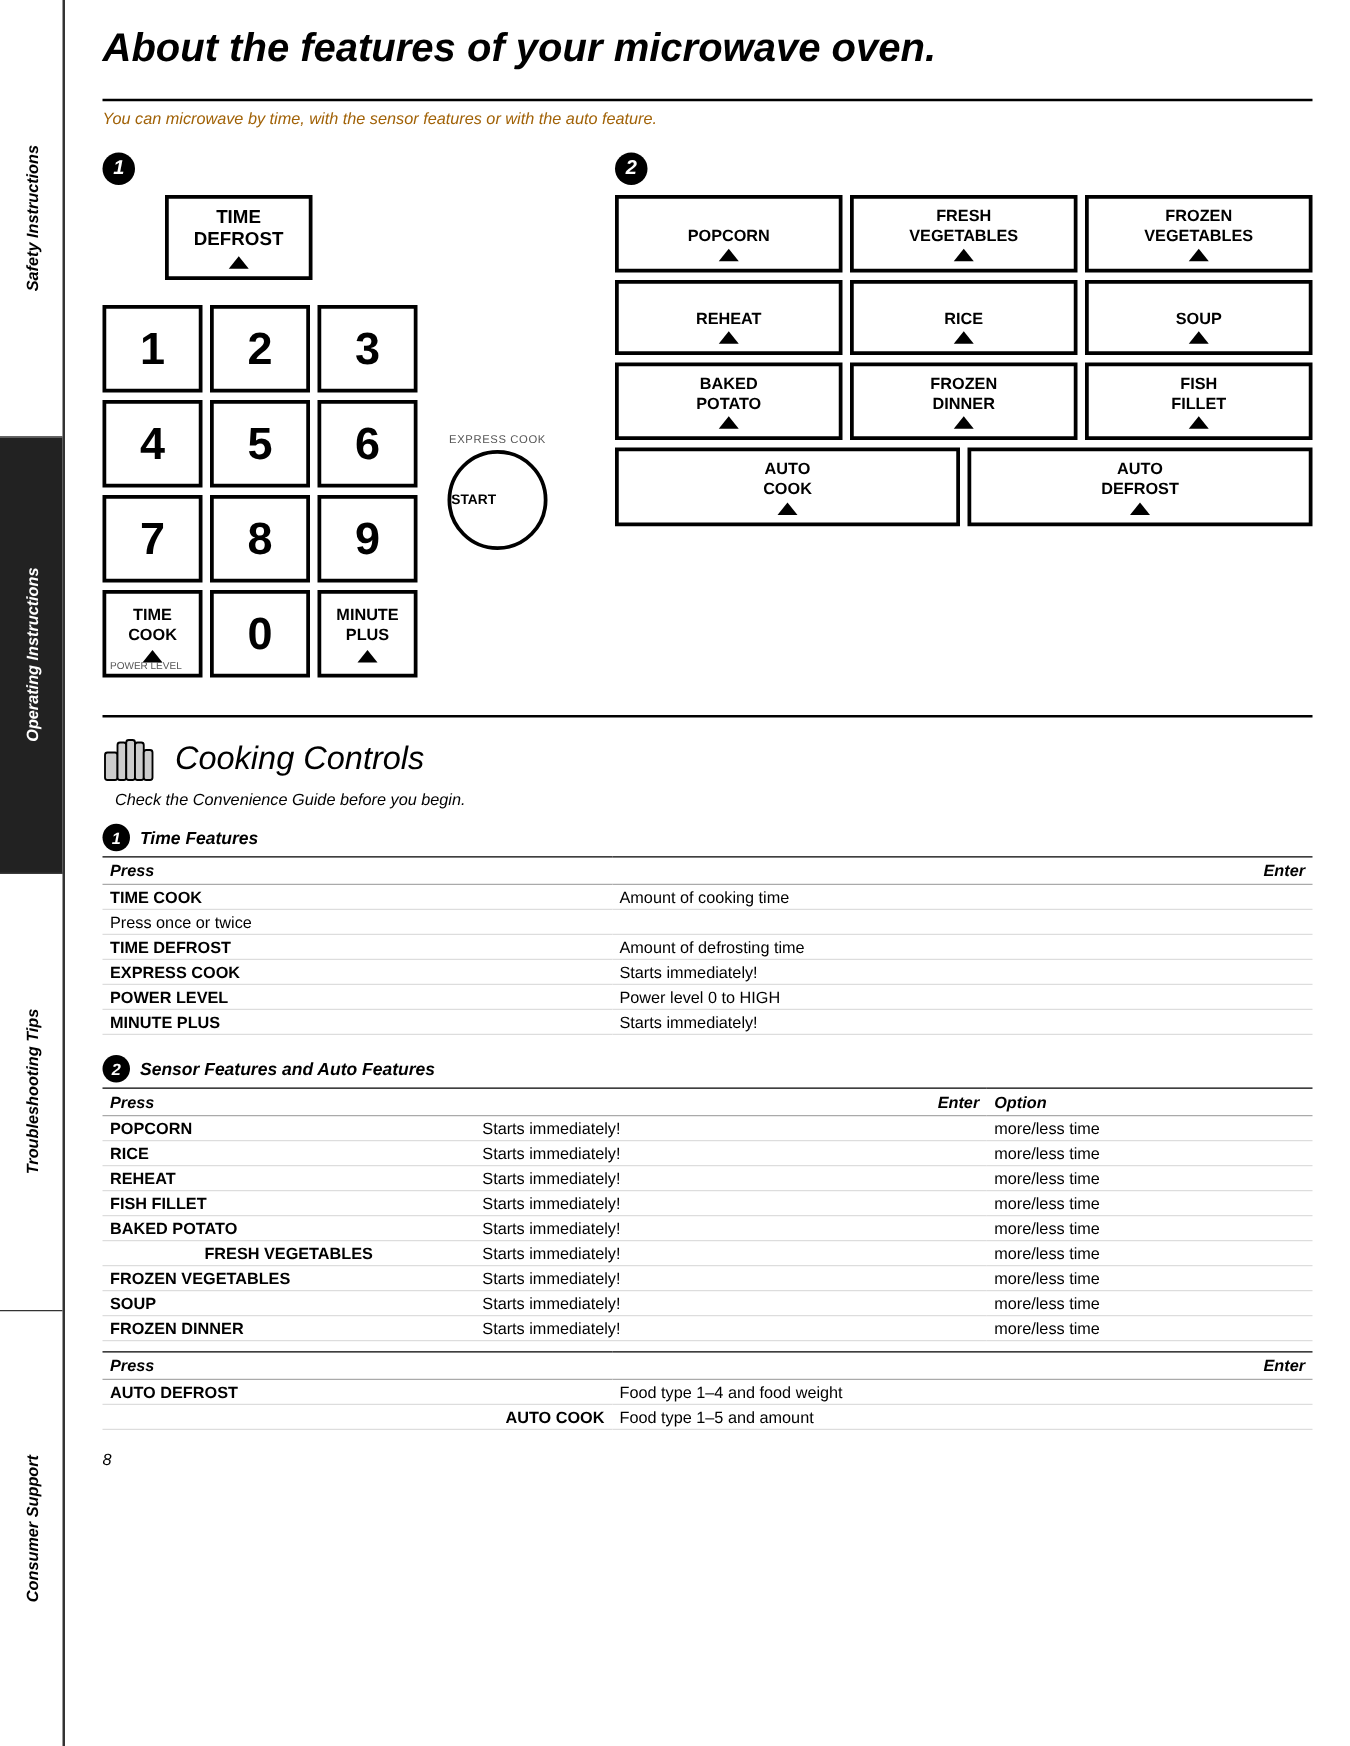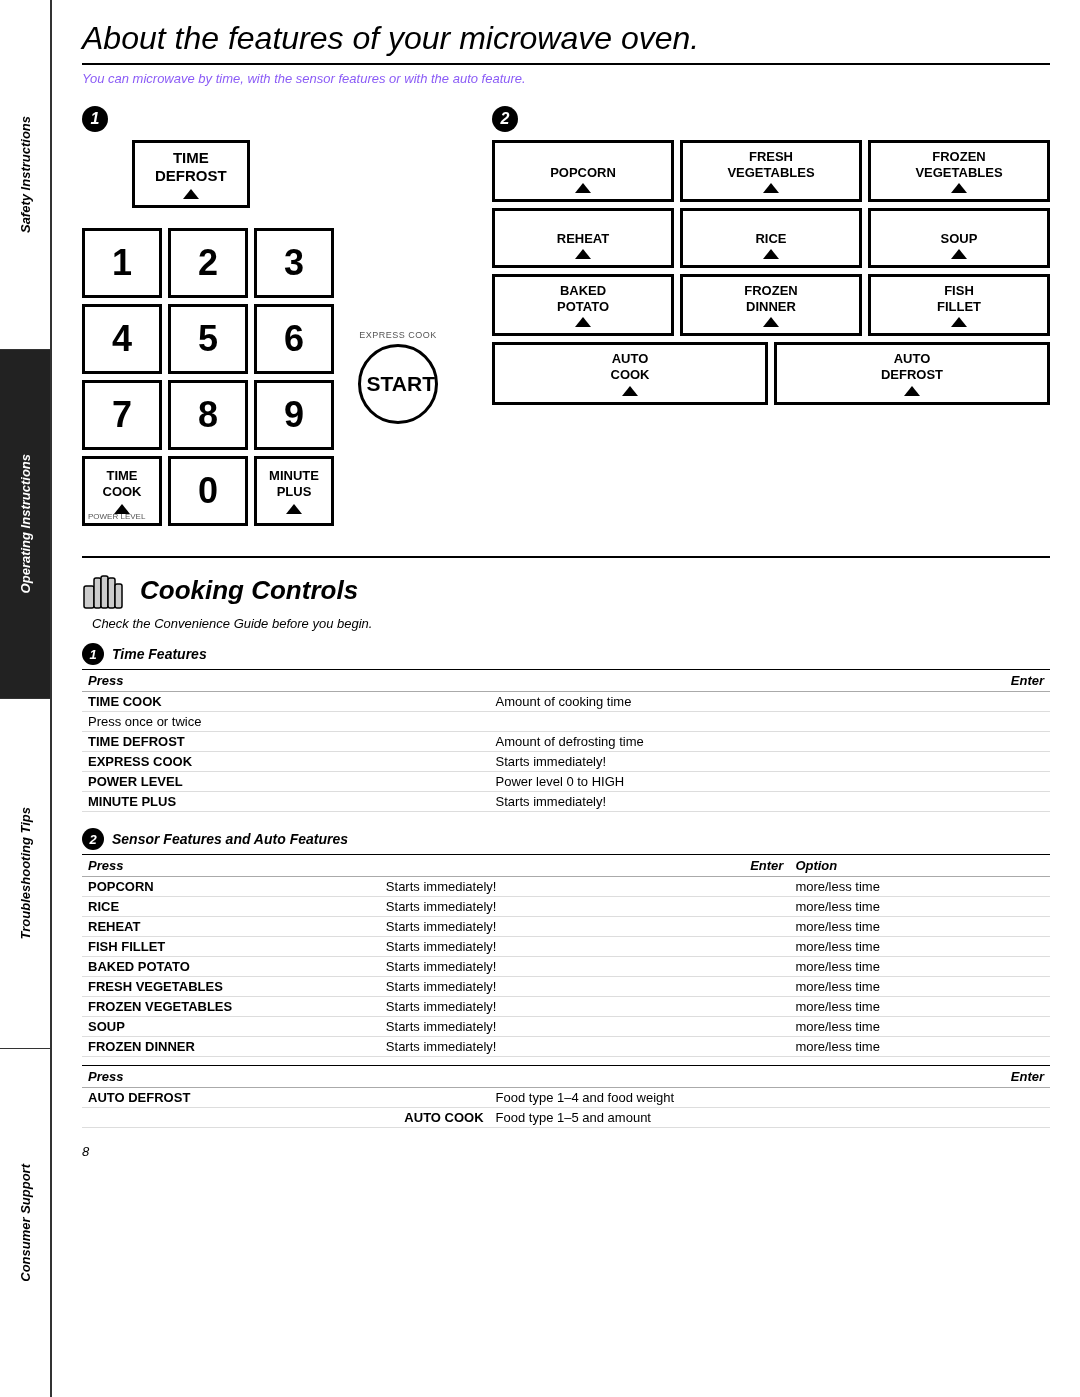--- a/index.html
+++ b/index.html
@@ -51,31 +51,31 @@
 
     
     .main-content {
       margin-left: 52px;
       padding: 20px 30px 30px 30px;
     }
 
     
     .page-title {
       font-size: 32px;
-      font-weight: normal;
+      font-weight: bold;
       font-style: italic;
       margin-bottom: 6px;
       border-bottom: 2px solid #000;
-      padding-bottom: 6px;
+      padding-bottom: 22px;
     }
     .page-subtitle {
       font-size: 13px;
       font-style: italic;
       margin-bottom: 20px;
-      color: #8b5cf6;
+      color: #a16207;
     }
 
     
     .num-badge {
       display: inline-flex;
       align-items: center;
       justify-content: center;
       width: 26px;
       height: 26px;
       background: #000;
@@ -182,22 +182,22 @@
       margin-bottom: 4px;
       letter-spacing: 0.5px;
     }
     .start-btn {
       width: 80px;
       height: 80px;
       border: 3px solid #000;
       border-radius: 50%;
       display: flex;
       align-items: center;
-      justify-content: flex-end;
-      font-size: 21px;
+      justify-content: flex-start;
+      font-size: 11px;
       font-weight: bold;
       background: #fff;
     }
 
     
     .right-controls {
       flex: 1;
     }
     .sensor-grid {
       display: grid;
@@ -243,21 +243,21 @@
       gap: 14px;
       margin-bottom: 4px;
     }
     .cooking-icon {
       width: 44px;
       height: 44px;
     }
     .cooking-title {
       font-size: 26px;
       font-style: italic;
-      font-weight: bold;
+      font-weight: normal;
       text-align: right;
     }
     .cooking-subtitle {
       font-size: 13px;
       font-style: italic;
       margin-bottom: 12px;
       margin-left: 10px;
     }
 
     
@@ -548,21 +548,21 @@
             <td style="font-weight:bold;">FISH FILLET</td>
             <td>Starts immediately!</td>
             <td>more/less time</td>
           </tr>
           <tr>
             <td style="font-weight:bold;">BAKED POTATO</td>
             <td>Starts immediately!</td>
             <td>more/less time</td>
           </tr>
           <tr>
-            <td style="font-weight:bold;">FRESH VEGETABLES</td>
+            <td style="font-weight:bold;text-align:center;">FRESH VEGETABLES</td>
             <td>Starts immediately!</td>
             <td>more/less time</td>
           </tr>
           <tr>
             <td style="font-weight:bold;">FROZEN VEGETABLES</td>
             <td>Starts immediately!</td>
             <td>more/less time</td>
           </tr>
           <tr>
             <td style="font-weight:bold;">SOUP</td>

